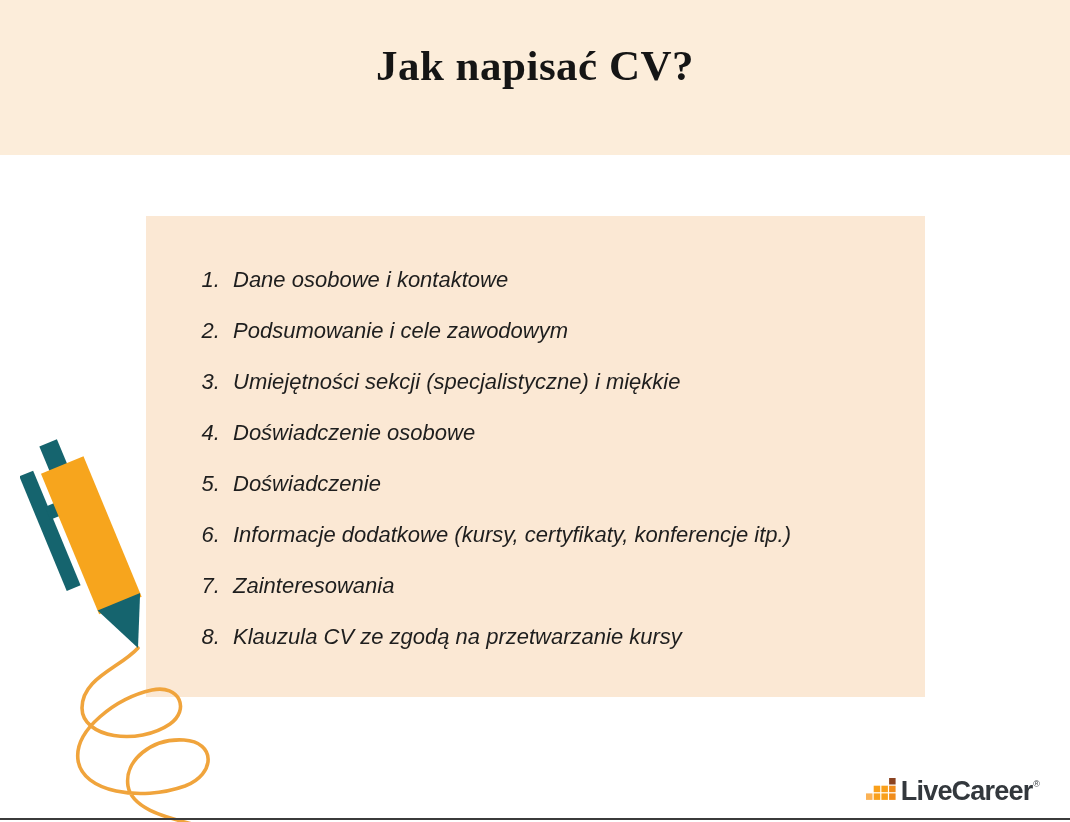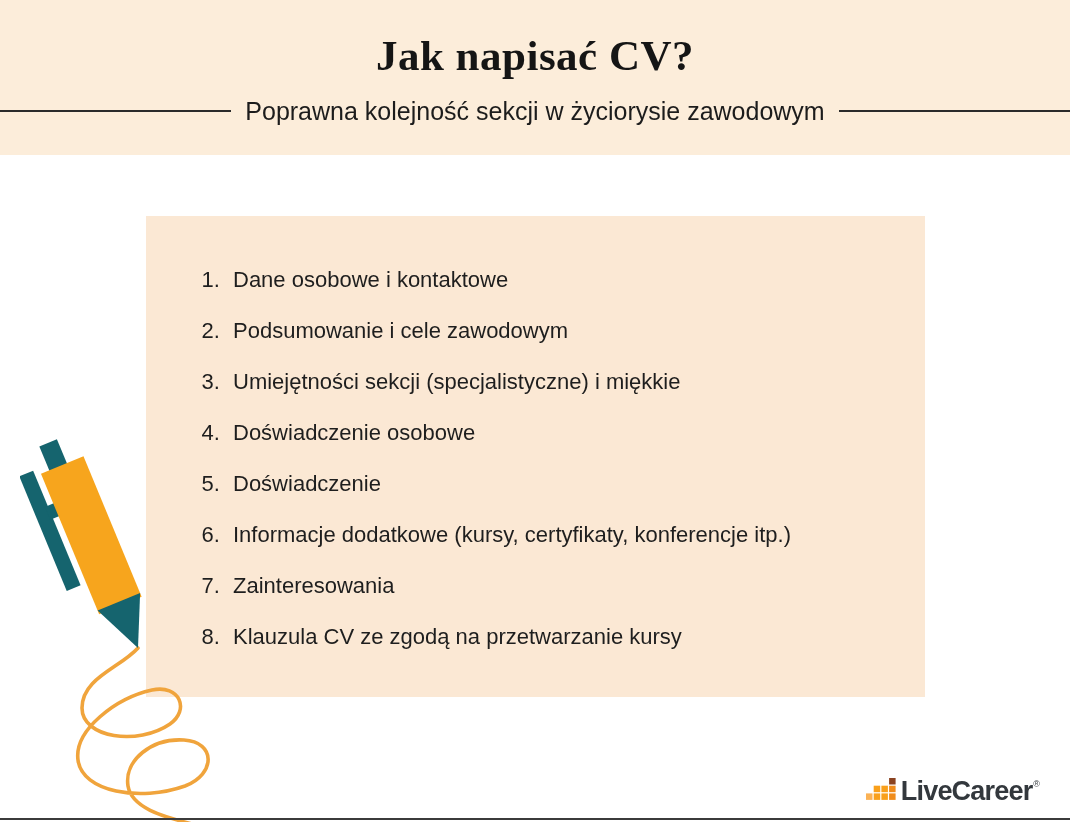--- a/index.html
+++ b/index.html
@@ -16,21 +16,21 @@
 
   
   .header {
     position: absolute;
     top: 0; left: 0; right: 0;
     height: 155px;
     background: #fcedda;
   }
   .title {
     margin: 0;
-    padding-top: 32px;
+    padding-top: 42px;
     text-align: center;
     font-family: "Liberation Serif", serif;
     font-weight: 700;
     font-size: 43px;
     line-height: 1.1;
     color: #151515;
     letter-spacing: 0.5px;
   }
   .subtitle-row {
     position: absolute;
@@ -66,20 +66,21 @@
     margin: 0;
     padding: 53px 30px 0 80px;
     list-style: decimal;
     font-size: 22px;
     color: #1e1e1e;
   }
   .panel li {
     margin-bottom: 29px;
     line-height: 22px;
     padding-left: 7px;
+    font-style: italic;
   }
 
   
   .pen-svg {
     position: absolute;
     left: 20px;
     top: 430px;
     width: 250px;
     height: 392px;
     z-index: 2;
@@ -119,25 +120,20 @@
     z-index: 4;
   }
 </style>
 </head>
 <body>
 
 <div class="page">
 
   <header class="header">
     <h1 class="title">Jak napisać CV?</h1>
-    <div class="subtitle-row">
-      <span class="rule"></span>
-      <h2 class="subtitle">Poprawna kolejność sekcji w życiorysie zawodowym</h2>
-      <span class="rule"></span>
-    </div>
   </header>
 
   <section class="panel">
     <ol>
       <li>Dane osobowe i kontaktowe</li>
       <li>Podsumowanie i cele zawodowym</li>
       <li>Umiejętności sekcji (specjalistyczne) i miękkie</li>
       <li>Doświadczenie osobowe</li>
       <li>Doświadczenie</li>
       <li>Informacje dodatkowe (kursy, certyfikaty, konferencje itp.)</li>

